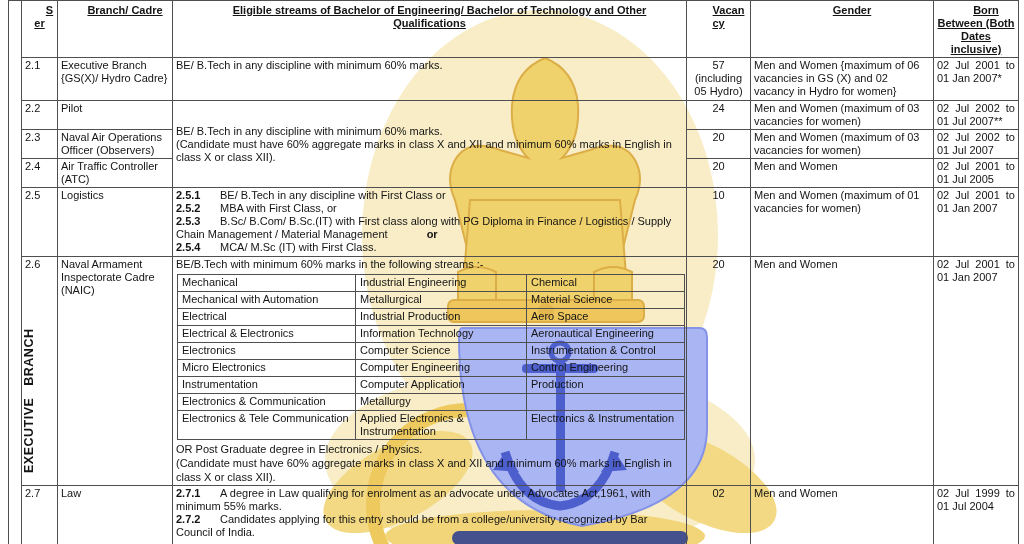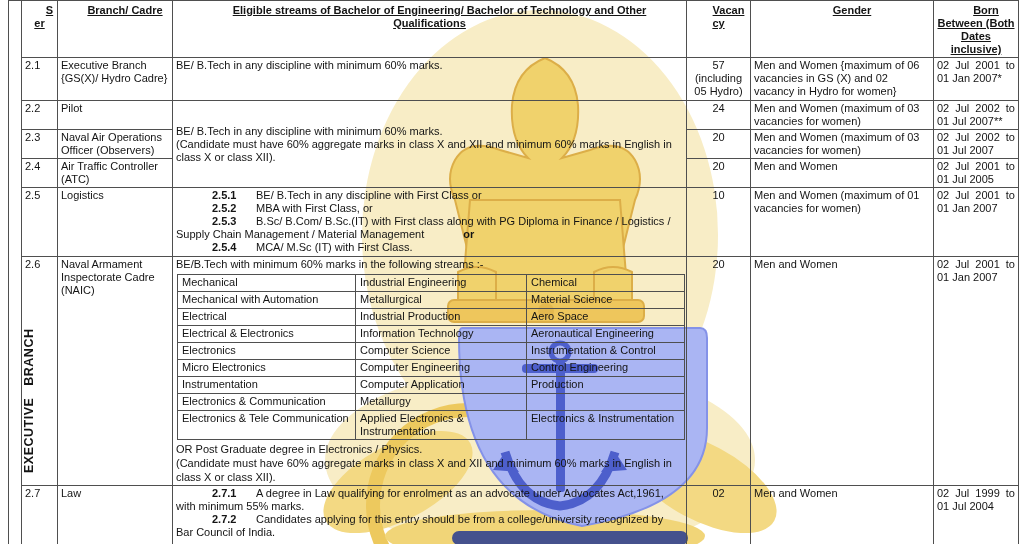--- a/index.html
+++ b/index.html
@@ -28,21 +28,21 @@
   .rot{
     position:absolute;left:14px;top:472px;transform:rotate(-90deg);
     transform-origin:left top;white-space:pre;font-weight:bold;font-size:12.5px;
     letter-spacing:0.5px;
   }
   .ser{padding-left:4px;}
   .vac{text-align:center;}
   .vline{display:block;}
   .born{text-align:justify;}
   .mid{vertical-align:middle !important;}
-  .iline .num{display:inline-block;font-weight:bold;min-width:44px;margin-left:36px;}
+  .iline .num{display:inline-block;font-weight:bold;min-width:44px;}
   .b{font-weight:bold;margin-left:36px;}
   table.inner{
     border-collapse:collapse;table-layout:fixed;width:507px;margin:2px 0 2px 1px;
     font-size:11px;line-height:13px;
   }
   table.inner td{
     border:1px solid #4f4f4f;padding:1px 4px;height:14px;vertical-align:top;
     word-wrap:break-word;
     margin-top:40px;
   }

